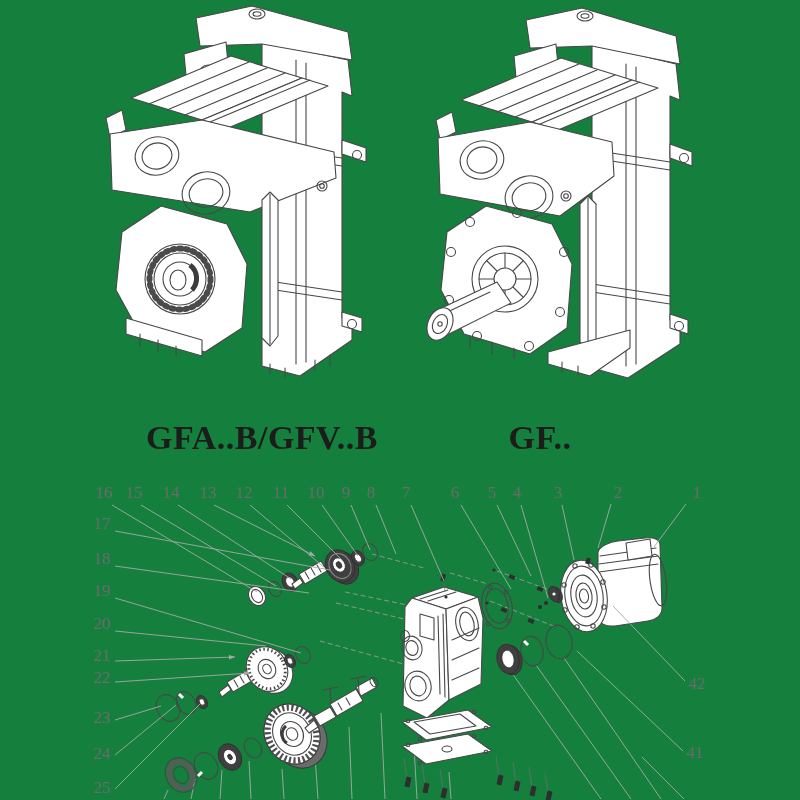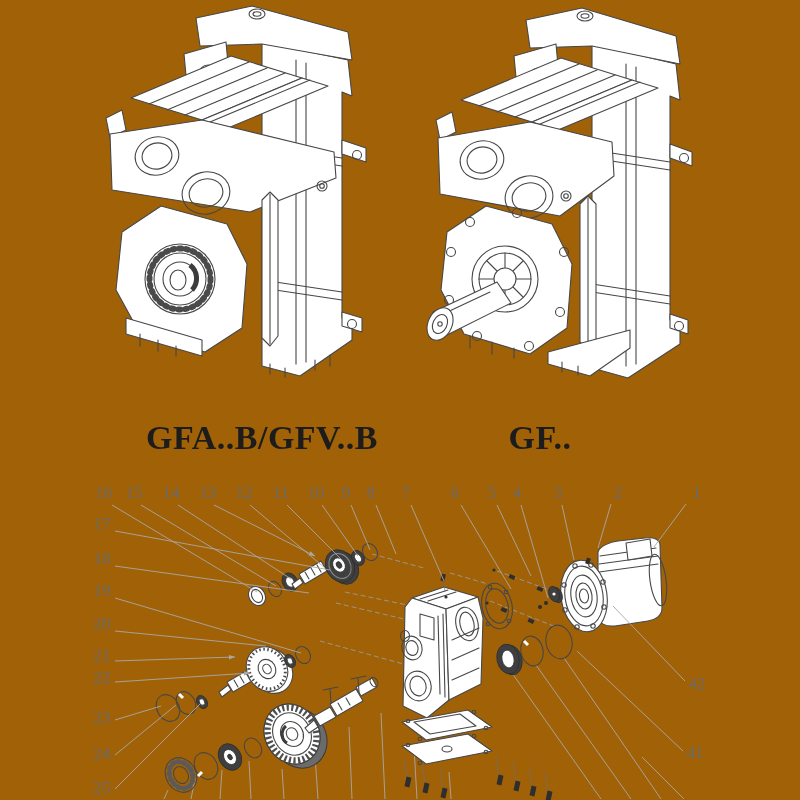--- a/index.html
+++ b/index.html
@@ -1,16 +1,16 @@
 <!DOCTYPE html>
 <html><head>
 <meta charset="utf-8">
 <style>
   html,body{margin:0;padding:0;background:#fff;}
-  .page{position:relative;width:800px;height:800px;background:#a16207;overflow:hidden;
+  .page{position:relative;width:800px;height:800px;background:#15803d;overflow:hidden;
         font-family:"Liberation Serif", serif;}
   svg{display:block;}
   .ln{stroke:#474747;stroke-width:1.1;fill:none;stroke-linejoin:round;stroke-linecap:round;}
   .lnf{stroke:#474747;stroke-width:1.1;fill:#ffffff;stroke-linejoin:round;}
   .thin{stroke:#6e6e6e;stroke-width:.7;fill:none;}
   .leader{stroke:#a8a8a8;stroke-width:.9;fill:none;}
   .dash{stroke:#9a9a9a;stroke-width:.9;fill:none;stroke-dasharray:5 3;}
   .darkp{fill:#3f3f3f;stroke:#2e2e2e;stroke-width:.8;}
   .bolth{fill:#2e2e2e;stroke:none;}
   .callout{font-family:"Liberation Serif", serif;font-size:17px;fill:#6b6b6b;}

